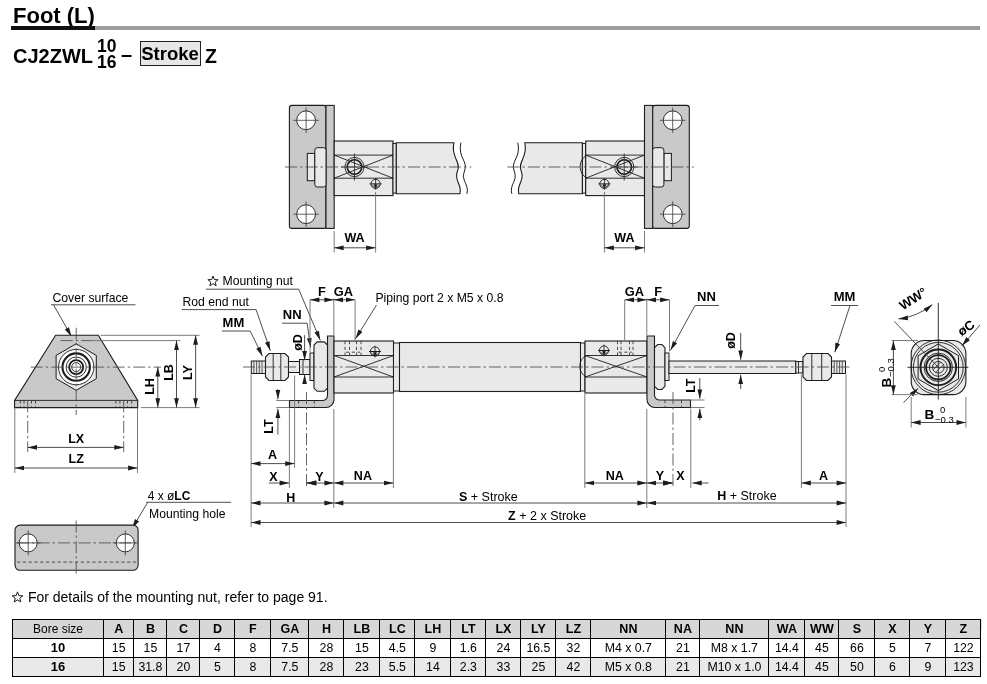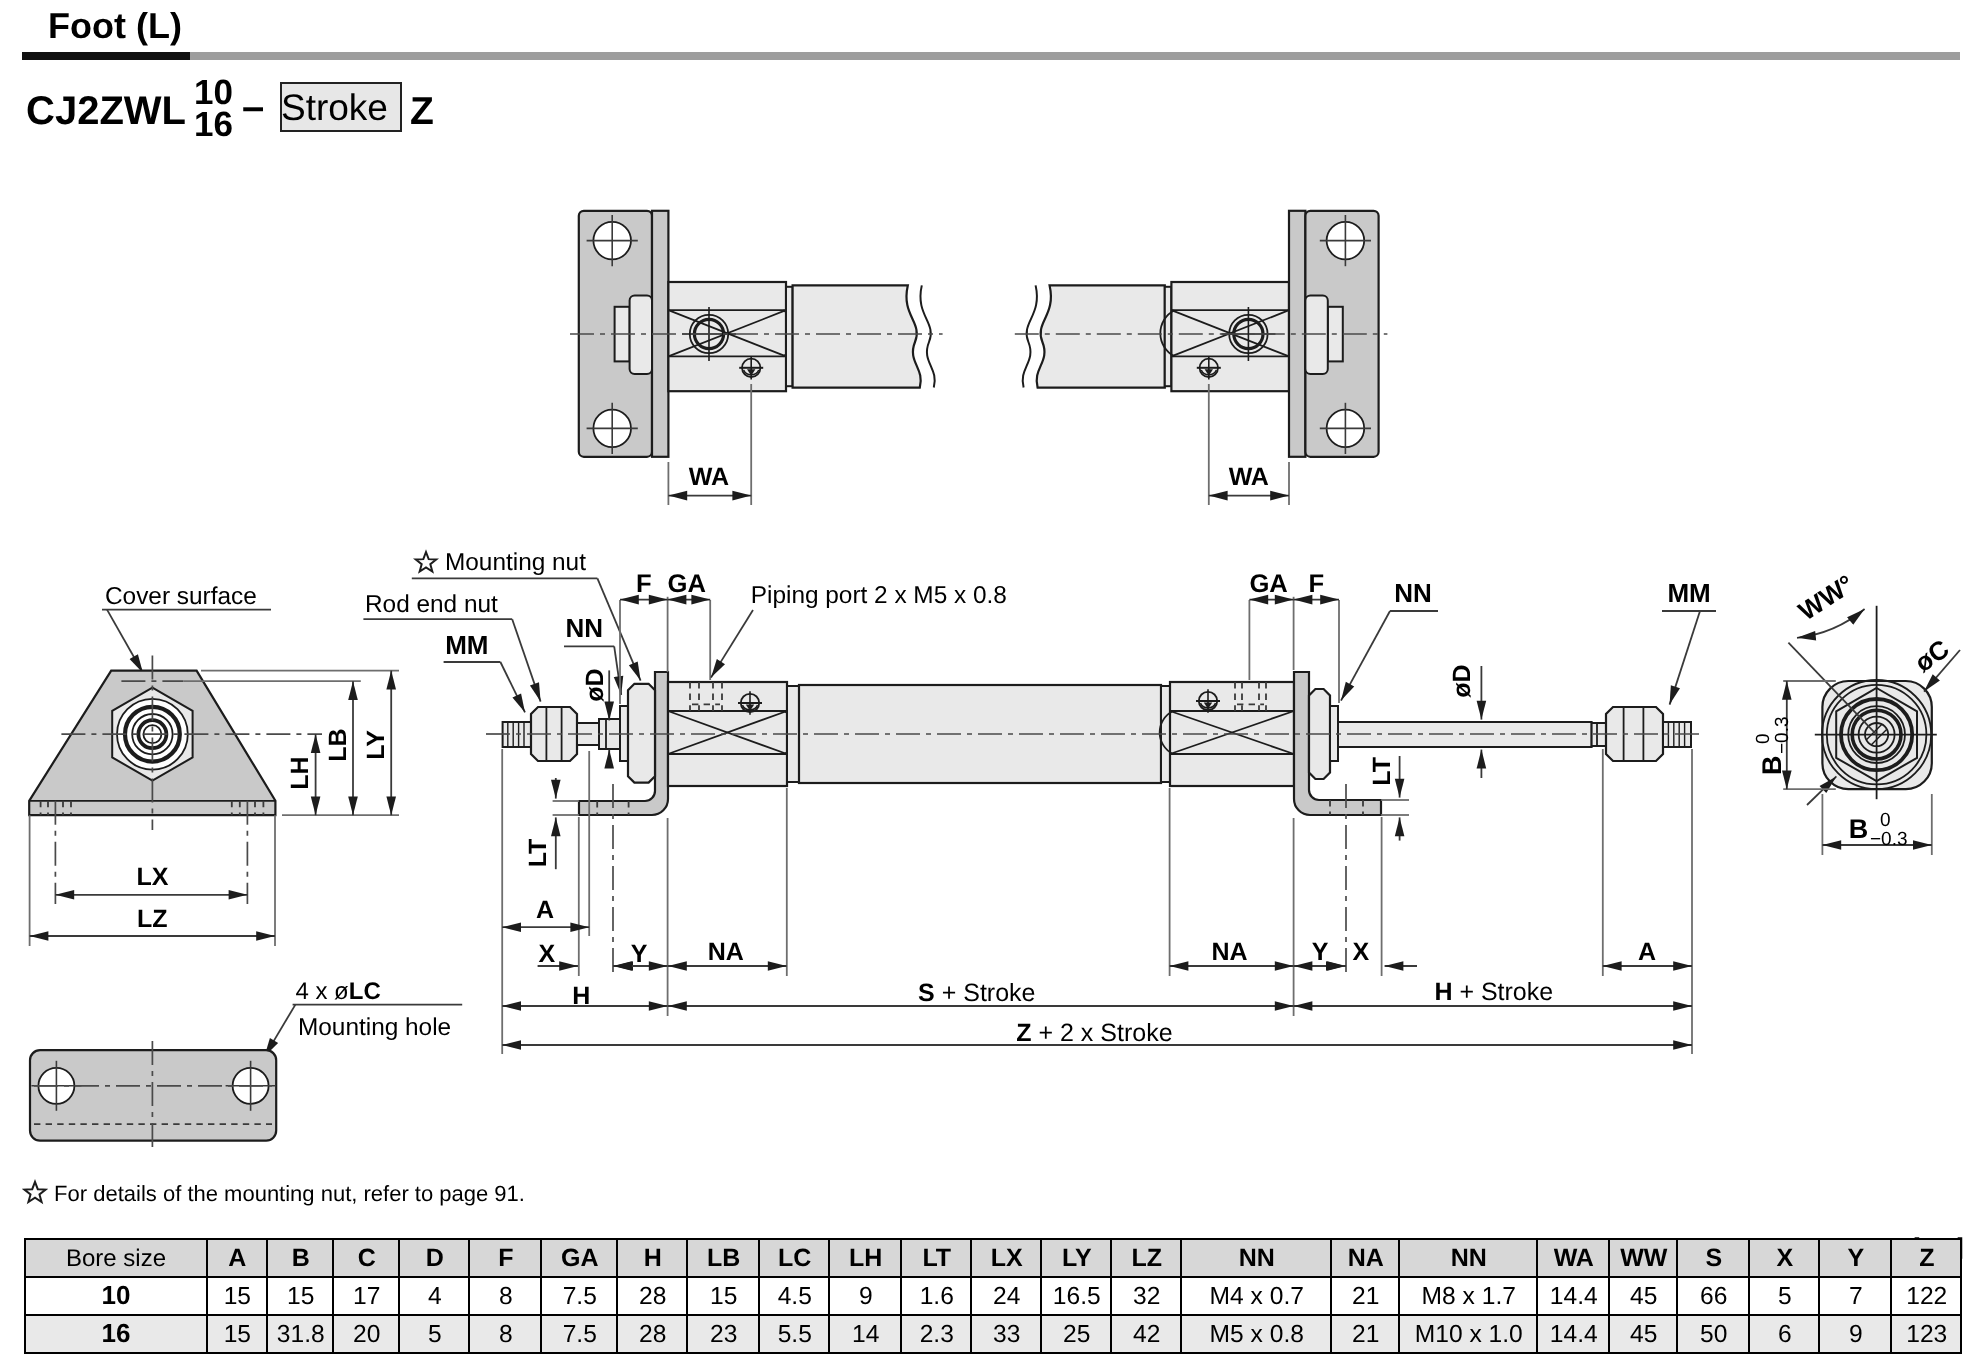--- a/index.html
+++ b/index.html
@@ -8,33 +8,33 @@
   table.dim { border-collapse:collapse; table-layout:fixed; font-size:12.3px; }
   table.dim th, table.dim td { border:1px solid #000; text-align:center; padding:0; height:18px; line-height:18px; white-space:nowrap; overflow:hidden; }
   table.dim th { background:#d7d7d7; font-weight:bold; font-size:12.5px; }
   table.dim th.bs { font-weight:normal; font-size:12px; }
   table.dim tr.r16 td { background:#e9e9e9; }
   table.dim td.bore { font-weight:bold; font-size:13px; }
 </style>
 </head>
 <body>
 
-<div class="abs" style="left:24px;top:2.5px;font-size:18px;font-weight:bold;">Foot (L)</div>
+<div class="abs" style="left:13px;top:2.5px;font-size:22px;font-weight:bold;">Foot (L)</div>
 
 <div class="abs" style="left:11px;top:26px;width:84px;height:4px;background:#111;"></div>
 
 <div class="abs" style="left:95px;top:26px;width:885px;height:4px;background:#9d9d9d;"></div>
 
 <div class="abs" style="left:13px;top:45px;font-size:20px;font-weight:bold;">CJ2ZWL</div>
 
 <div class="abs" style="left:97px;top:37.5px;font-size:17.5px;font-weight:bold;line-height:16.2px;text-align:center;">10<br>16</div>
 
 <div class="abs" style="left:121px;top:43px;font-size:20px;font-weight:bold;">–</div>
 
-<div class="abs" style="left:139.5px;top:40.5px;width:59px;height:23.5px;border:1.7px solid #222;background:#e7e7e7;font-size:18.5px;font-weight:normal;line-height:24px;">Stroke</div>
+<div class="abs" style="left:139.5px;top:40.5px;width:59px;height:23.5px;border:1.7px solid #222;background:#e7e7e7;font-size:18.5px;font-weight:bold;text-align:center;line-height:24px;">Stroke</div>
 
 <div class="abs" style="left:205px;top:45px;font-size:19.5px;font-weight:bold;">Z</div>
 
 <svg width="987" height="684" viewBox="0 0 987 684" style="position:absolute;left:0;top:0">
 <defs>
       <marker id="ah" viewBox="0 0 10 6" refX="9.6" refY="3" markerWidth="10" markerHeight="6" orient="auto-start-reverse" markerUnits="userSpaceOnUse">
         <path d="M0.2,0.6 L9.6,3 L0.2,5.4 Z" fill="#1c1c1c"></path>
       </marker>
     </defs>
 
@@ -658,21 +658,21 @@
 <g>
 <line x1="911.2" y1="397" x2="911.2" y2="427.5" stroke="#6e6e6e" stroke-width="0.9" fill="none"></line>
 <line x1="965.9" y1="397" x2="965.9" y2="427.5" stroke="#6e6e6e" stroke-width="0.9" fill="none"></line>
 <line x1="911.2" y1="422.5" x2="965.9" y2="422.5" stroke="#3a3a3a" stroke-width="0.9" fill="none" marker-start="url(#ah)" marker-end="url(#ah)"></line>
 <text x="924.4" y="419" font-family="Liberation Sans, sans-serif" font-size="13.5" font-weight="bold" fill="#000">B</text>
 <text x="940" y="413" font-family="Liberation Sans, sans-serif" font-size="9.5" fill="#000">0</text>
 <text x="935" y="422.5" font-family="Liberation Sans, sans-serif" font-size="9.5" fill="#000">−0.3</text>
 </g>
 </svg>
 
-<div class="abs" style="left:11px;top:588.5px;font-size:11px;"><svg width="13" height="14" style="vertical-align:-2.5px" viewBox="0 0 13 14">
+<div class="abs" style="left:11px;top:588.5px;font-size:14px;"><svg width="13" height="14" style="vertical-align:-2.5px" viewBox="0 0 13 14">
       <path d="M 6.50,1.90 L 7.88,5.60 L 11.83,5.77 L 8.74,8.23 L 9.79,12.03 L 6.50,9.85 L 3.21,12.03 L 4.26,8.23 L 1.17,5.77 L 5.12,5.60 Z" fill="none" stroke="#1c1c1c" stroke-width="1"></path>
     </svg> For details of the mounting nut, refer to page 91.</div>
 
 <div class="abs" style="right:5px;top:618px;font-size:11.5px;text-decoration:underline;">[mm]</div>
 
 <table class="dim abs" style="left:12px;top:619px;border:1.6px solid #000;">
 <colgroup>
       <col style="width:91.0px">
       <col style="width:30.4px">
       <col style="width:33.0px">

